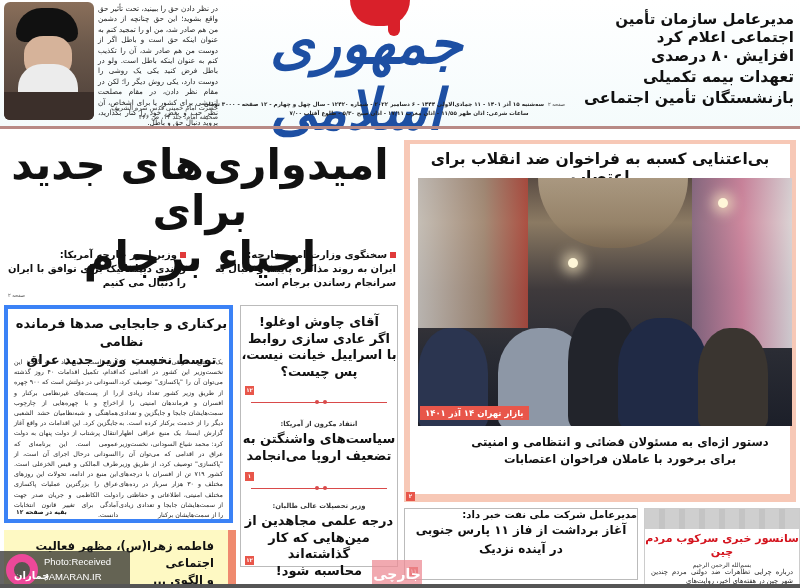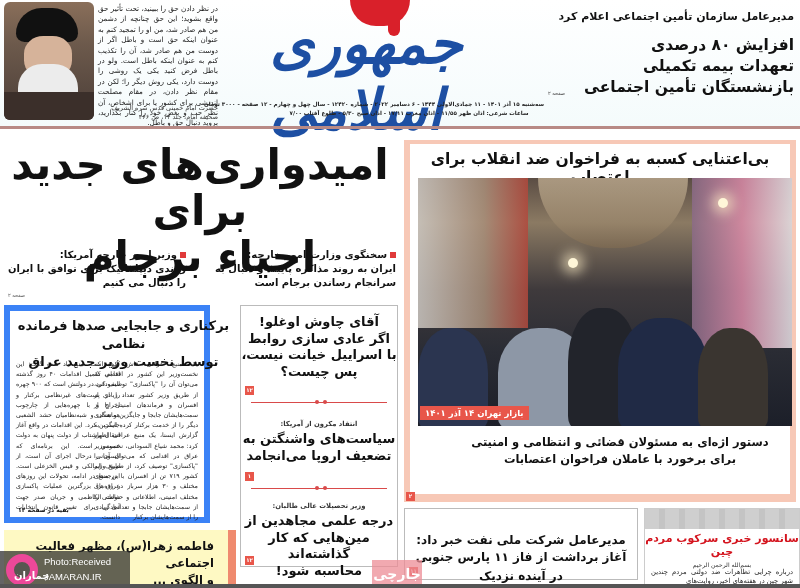--- a/index.html
+++ b/index.html
@@ -19,36 +19,36 @@
     #quote-text { left: 98px; top: 4px; width: 120px; font-size: 7.2px; line-height: 10.4px; text-align: justify; color: #222; }
     #quote-source { left: 98px; top: 104px; width: 120px; font-size: 6.5px; line-height: 9px; color: #333; }
 
     #logo { left: 270px; top: 0; width: 270px; height: 96px; }
     #logo .blood { position: absolute; left: 80px; top: 0; width: 60px; height: 26px; background: #d9202a; border-radius: 0 0 40px 40px; }
     #logo .blood2 { position: absolute; left: 118px; top: 10px; width: 12px; height: 26px; background: #d9202a; border-radius: 0 0 8px 8px; }
     #logo .title { position: absolute; left: 0; top: 10px; width: 270px; text-align: left; font-family: "DejaVu Serif", serif; font-size: 56px; font-weight: bold; font-style: italic; color: #1d4fa3; letter-spacing: 1px; }
     #dateline { left: 274px; top: 100px; width: 270px; font-size: 5.6px; line-height: 9px; text-align: center; color: #222; font-weight: bold; white-space: nowrap; }
 
     #top-story { left: 548px; top: 10px; width: 246px; text-align: right; }
-    #top-story .kicker { font-size: 11px; font-weight: bold; margin-bottom: 12px; }
+    #top-story .kicker { font-size: 15px; font-weight: bold; margin-bottom: 0; }
     #top-story .headline { font-size: 15.5px; font-weight: bold; line-height: 21px; }
     #top-story .pageref { font-size: 5px; color: #444; text-align: left; margin-top: -8px; }
 
     #masthead-rule { left: 0; top: 126px; width: 800px; height: 3px; background: #b88a86; }
 
     
     #main-headline { left: 4px; top: 142px; width: 392px; text-align: center; font-size: 42px; font-weight: bold; line-height: 46px; color: #111; }
 
     #sub1 { left: 200px; top: 248px; width: 196px; text-align: right; font-size: 10px; font-weight: bold; line-height: 14px; }
     #sub2 { left: 6px; top: 248px; width: 180px; text-align: right; font-size: 10px; font-weight: bold; line-height: 14px; }
     .redsq { display: inline-block; width: 6px; height: 6px; background: #e03a3a; margin-left: 3px; vertical-align: middle; }
     #sub2-ref { left: 8px; top: 292px; font-size: 5px; color: #555; }
 
     
-    #iraq-box { left: 4px; top: 305px; width: 206px; height: 218px; border: 6px solid #3b82f6; background: #fff; }
+    #iraq-box { left: 4px; top: 305px; width: 229px; height: 218px; border: 4px solid #3b82f6; background: #fff; }
     #iraq-box .head { position: absolute; left: 4px; top: 6px; width: 219px; text-align: center; font-size: 13px; font-weight: bold; line-height: 18px; }
     #iraq-box .col { position: absolute; top: 48px; width: 104px; font-size: 6.3px; line-height: 10.2px; text-align: justify; color: #222; }
     #iraq-box .col.r { right: 6px; }
     #iraq-box .col.l { left: 6px; }
     #iraq-box .cont { position: absolute; left: 8px; bottom: 4px; font-size: 6px; font-weight: bold; }
 
     
     #mid-box { left: 240px; top: 305px; width: 158px; height: 262px; border: 1px solid #bbb; background: #fff; }
     .mid-item { position: absolute; left: 0; width: 156px; text-align: center; }
     .mid-item .kicker { font-size: 6.8px; font-weight: bold; color: #333; margin-bottom: 3px; }
@@ -67,21 +67,21 @@
     #photo .light { position: absolute; width: 10px; height: 10px; border-radius: 50%; background: #fff6d8; box-shadow: 0 0 12px 6px rgba(255,240,200,.6); }
     #photo .shop-l { position: absolute; left: 0; top: 0; width: 110px; height: 150px; background: linear-gradient(90deg,#cfcac4,#a98f7a 60%,#b2483c); opacity: .85; }
     #photo .shop-r { position: absolute; right: 0; top: 0; width: 100px; height: 170px; background: linear-gradient(270deg,#e9e3e8,#d98aa8 50%,#8b6b87); opacity: .85; }
     #photo .person { position: absolute; border-radius: 45% 45% 10% 10%; }
     #photo-caption { position: absolute; left: 2px; bottom: 6px; background: #e8564a; color: #fff; font-size: 8.5px; font-weight: bold; padding: 2px 5px; }
     #feature .sub { position: absolute; left: 0; top: 290px; width: 380px; text-align: center; font-size: 11.5px; font-weight: bold; line-height: 17px; padding-left: 40px; }
     #feature .pgbadge { left: 2px; top: 351px; }
 
     
     #oil-box { left: 404px; top: 508px; width: 234px; height: 72px; border: 1px solid #bbb; background: #fff; text-align: center; }
-    #oil-box .kicker { font-size: 12px; font-weight: bold; margin-top: 24px; }
+    #oil-box .kicker { font-size: 10px; font-weight: bold; margin-top: 0; text-align: right; }
     #oil-box .hl { font-size: 12px; font-weight: bold; line-height: 17px; margin-top: 2px; }
 
     #china-box { left: 644px; top: 508px; width: 156px; height: 80px; border: 1px solid #ccc; background: #fff; overflow: hidden; }
     #china-box .band { height: 20px; background: repeating-linear-gradient(90deg,#cfcfcf 0 14px,#c4c4c4 14px 20px); }
     #china-box .hl { font-size: 11px; font-weight: bold; color: #d4141e; text-align: center; margin-top: 3px; }
     #china-box .bism { font-size: 6px; text-align: center; color: #333; margin-top: 3px; }
     #china-box .body { font-size: 6.8px; line-height: 9px; text-align: justify; padding: 0 6px; color: #222; }
 
     #fatima-box { left: 4px; top: 530px; width: 232px; height: 58px; background: #fef9c3; border-right: 8px solid #ef8a6e; }
     #fatima-box .hl { position: absolute; right: 14px; top: 8px; width: 200px; text-align: right; font-size: 11.5px; font-weight: bold; line-height: 17px; }

